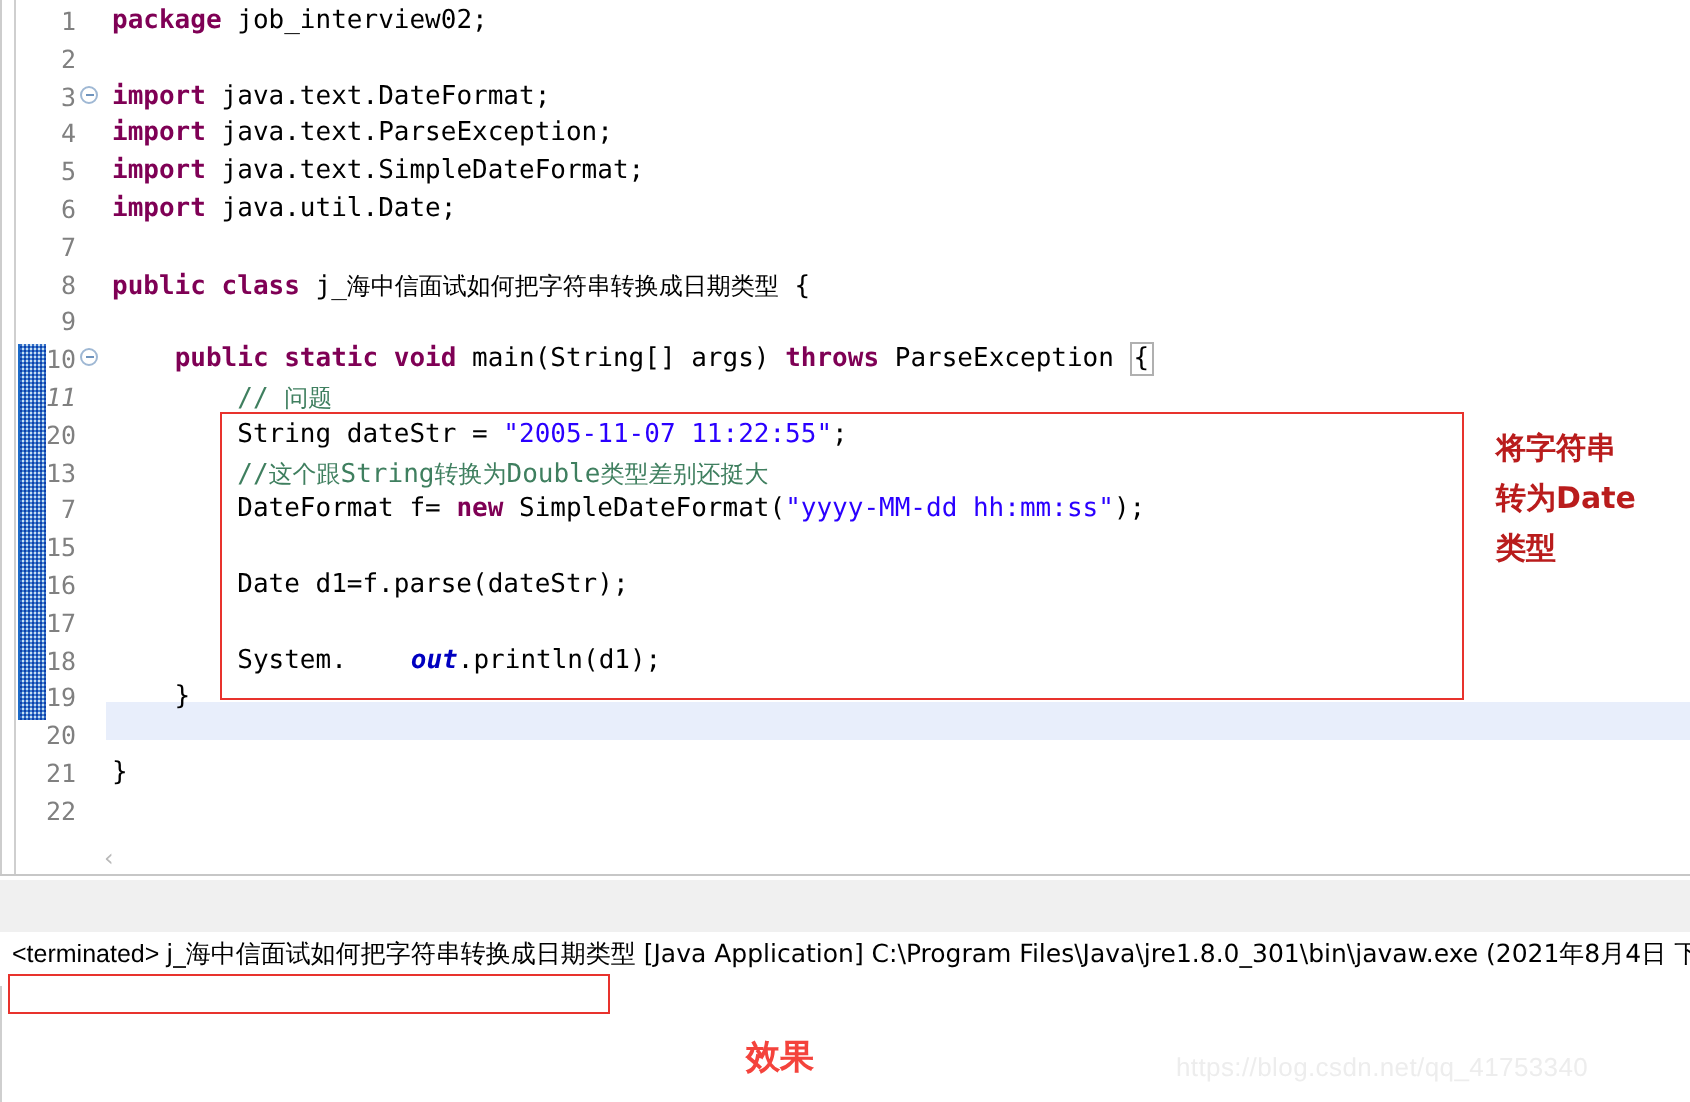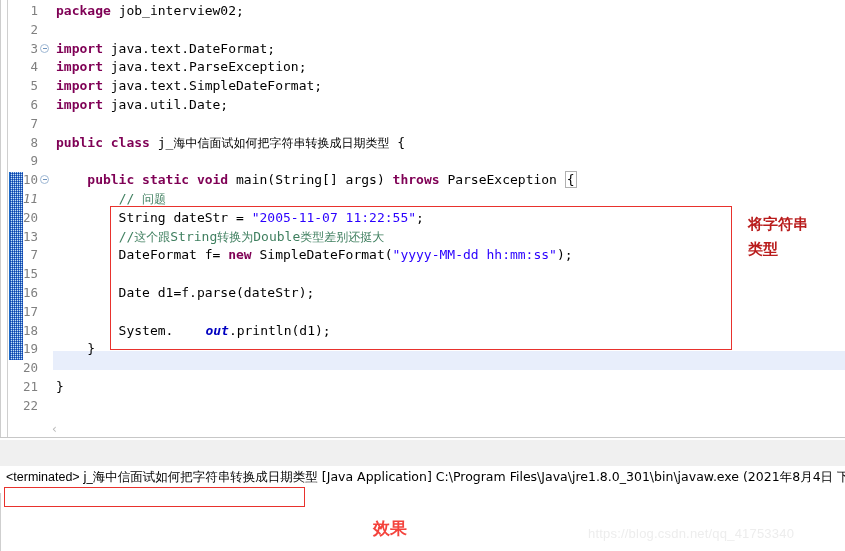--- a/index.html
+++ b/index.html
@@ -418,20 +418,21 @@
       <div class="lnum" style="top: 396.8px;">22</div>
     </div>
   <div class="gutter-sep"></div>
 
   <div id="code-layer"><div class="cl" style="top: 2px;"><span class="kw">package </span><span class="plain">job_interview02;</span></div><div class="cl" style="top: 20.8px;"></div><div class="cl" style="top: 39.6px;"><span class="kw">import </span><span class="plain">java.text.DateFormat;</span></div><div class="cl" style="top: 58.4px;"><span class="kw">import </span><span class="plain">java.text.ParseException;</span></div><div class="cl" style="top: 77.2px;"><span class="kw">import </span><span class="plain">java.text.SimpleDateFormat;</span></div><div class="cl" style="top: 96px;"><span class="kw">import </span><span class="plain">java.util.Date;</span></div><div class="cl" style="top: 114.8px;"></div><div class="cl" style="top: 133.6px;"><span class="kw">public class </span><span class="plain">j_</span><span class="cjk">海中信面试如何把字符串转换成日期类型</span><span class="plain"> {</span></div><div class="cl" style="top: 152.4px;"></div><div class="cl" style="top: 171.2px;"><span class="plain">    </span><span class="kw">public static void </span><span class="plain">main(String[] args) </span><span class="kw">throws </span><span class="plain">ParseException </span><span class="plain brace-box">{</span></div><div class="cl" style="top: 190px;"><span class="plain">        </span><span class="cmt">// </span><span class="cjk-cmt">问题</span></div><div class="cl" style="top: 208.8px;"><span class="plain">        String dateStr = </span><span class="str">"2005-11-07 11:22:55"</span><span class="plain">;</span></div><div class="cl" style="top: 227.6px;"><span class="plain">        </span><span class="cmt">//</span><span class="cjk-cmt">这个跟</span><span class="cmt">String</span><span class="cjk-cmt">转换为</span><span class="cmt">Double</span><span class="cjk-cmt">类型差别还挺大</span></div><div class="cl" style="top: 246.4px;"><span class="plain">        DateFormat f= </span><span class="kw">new </span><span class="plain">SimpleDateFormat(</span><span class="str">"yyyy-MM-dd hh:mm:ss"</span><span class="plain">);</span></div><div class="cl" style="top: 265.2px;"></div><div class="cl" style="top: 284px;"><span class="plain">        Date d1=f.parse(dateStr);</span></div><div class="cl" style="top: 302.8px;"></div><div class="cl" style="top: 321.6px;"><span class="plain">        System.</span><span class="fld">out</span><span class="plain">.println(d1);</span></div><div class="cl" style="top: 340.4px;"><span class="plain">    }</span></div><div class="cl" style="top: 359.2px;"></div><div class="cl" style="top: 378px;"><span class="plain">}</span></div><div class="cl" style="top: 396.8px;"></div></div>
 
   <div id="code-redbox"></div>
 
   <div id="code-note">
       <div>将字符串</div>
+      <div>转为Date</div>
       <div>类型</div>
     </div>
 
   <div id="editor-hscroll"></div>
   <div id="hscroll-chevron">‹</div>
   <div id="editor-bottom-border"></div>
 </div>
 
 <div id="bottom-panel">
 

